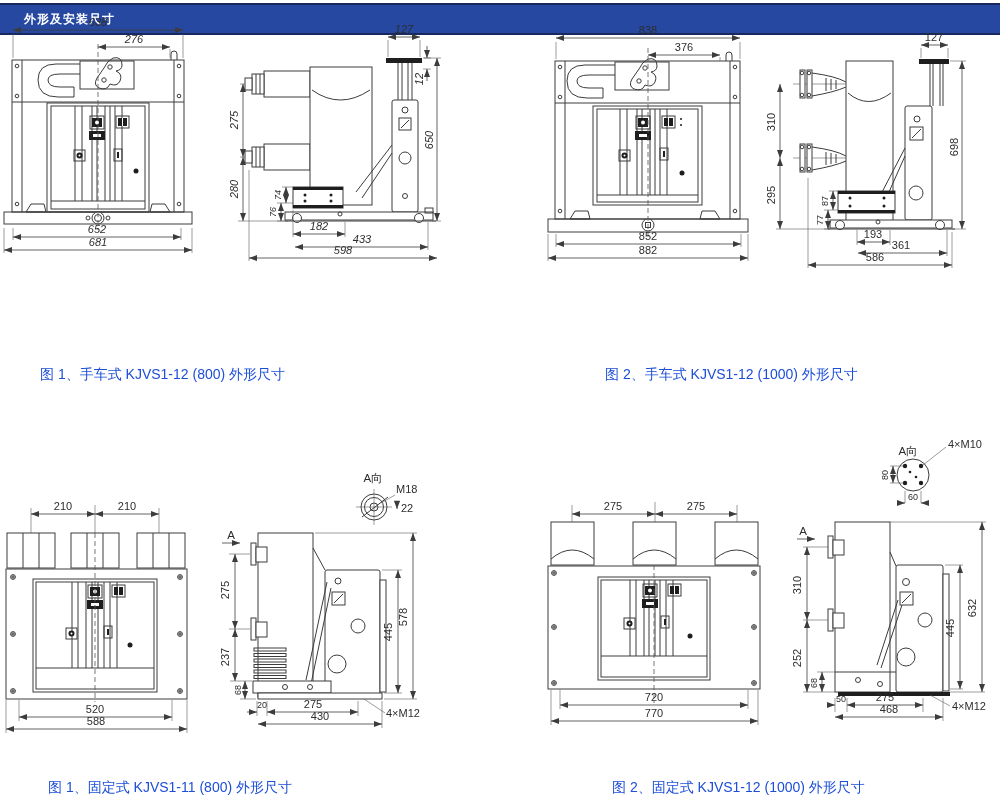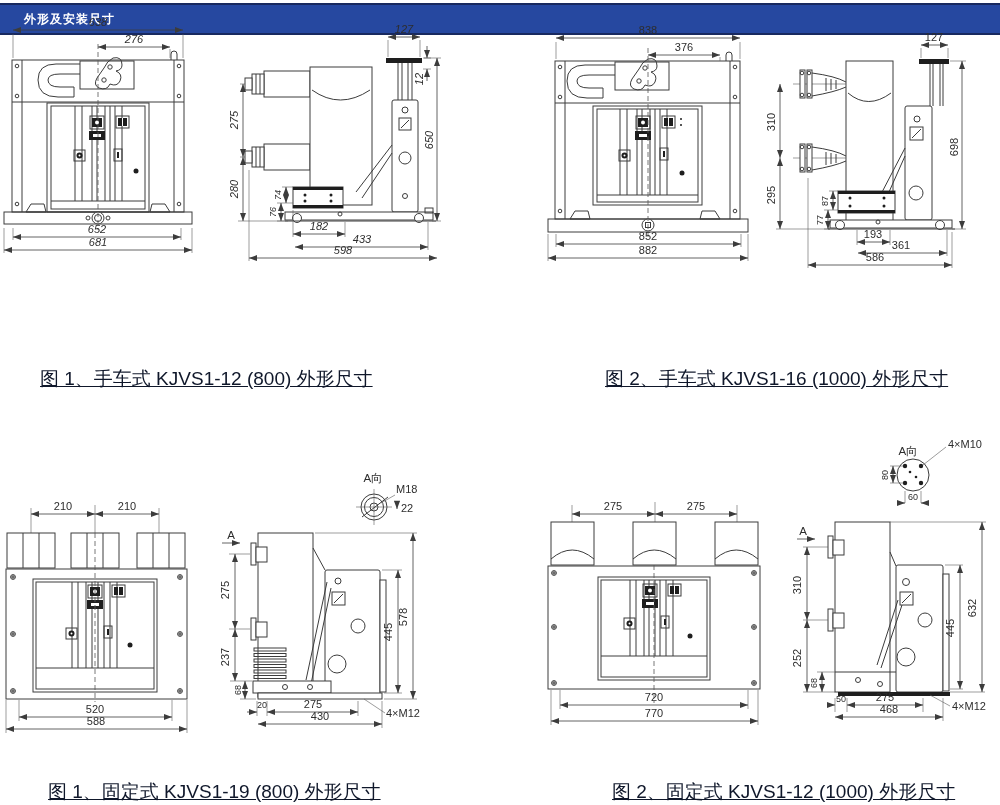--- a/index.html
+++ b/index.html
@@ -3,21 +3,21 @@
 <meta charset="utf-8">
 <style>
   html,body{margin:0;padding:0;}
   body{width:1000px;height:805px;position:relative;background:#ffffff;
        font-family:"Liberation Sans",sans-serif;overflow:hidden;}
   .header{position:absolute;left:0;top:3px;width:1000px;height:28px;
           background:#2648a0;border-top:2px solid #18295f;border-bottom:2px solid #18295f;}
   .header .t{color:#fff;font-size:12px;font-weight:bold;line-height:28px;padding-left:24px;
              letter-spacing:1px;}
   .fig{position:absolute;}
-  .cap{position:absolute;font-size:19px;color:#0f172a;text-decoration:underline;}
+  .cap{position:absolute;font-size:14px;color:#1d4ed8;}
   svg{display:block;}
   .st{stroke:#3c3c3c;stroke-width:1;fill:none;}
   .stw{stroke:#3c3c3c;stroke-width:1;fill:#ffffff;}
   .ext{stroke:#5a5a5a;stroke-width:0.6;fill:none;}
   .dim{stroke:#3c3c3c;stroke-width:0.8;fill:none;}
   .dash{stroke:#555;stroke-width:0.8;stroke-dasharray:5 3;fill:none;}
   .fillb{fill:#1e1e1e;stroke:none;}
   .fw{fill:#fff;stroke:none;}
   text{fill:#2d2d2d;font-family:"Liberation Sans",sans-serif;}
   text.d{font-size:11px;}
@@ -366,21 +366,21 @@
     <text class="d" x="901" y="301" text-anchor="middle">361</text>
     <line class="ext" x1="808" y1="230" x2="808" y2="320"></line>
         <line class="ext" x1="952" y1="284" x2="952" y2="320"></line>
     <line class="dim" x1="808" y1="317" x2="952" y2="317" marker-start="url(#mS)" marker-end="url(#mE)"></line>
     <text class="d" x="875" y="313" text-anchor="middle">586</text>
   </g>
 </svg>
 </div>
 
 <div class="cap" style="left:40px;top:366px;">图 1、手车式 KJVS1-12 (800) 外形尺寸</div>
-<div class="cap" style="left:605px;top:366px;">图 2、手车式 KJVS1-16 (1000) 外形尺寸</div>
+<div class="cap" style="left:605px;top:366px;">图 2、手车式 KJVS1-12 (1000) 外形尺寸</div>
 
 <div class="fig" style="left:0;top:430px;">
 <svg width="470" height="330" viewBox="0 430 470 330">
   <g>
     <line class="ext" x1="31" y1="508" x2="31" y2="568"></line>
     <line class="ext" x1="95" y1="505" x2="95" y2="533"></line>
     <line class="ext" x1="159" y1="508" x2="159" y2="568"></line>
     <g>
       <rect class="stw" x="7" y="533" width="48" height="35"></rect>
           <line class="st" x1="23" y1="533" x2="23" y2="568"></line>
@@ -722,14 +722,14 @@
     <text class="s" x="888" y="475" text-anchor="middle" transform="rotate(-90 888,475)">80</text>
     <line class="dim" x1="897" y1="503" x2="905" y2="503" marker-end="url(#mE)"></line>
     <line class="dim" x1="929" y1="503" x2="921" y2="503" marker-end="url(#mE)"></line>
     <text class="s" x="913" y="500" text-anchor="middle">60</text>
     <line class="ext" x1="946" y1="447" x2="923" y2="465"></line>
     <text class="d" x="948" y="448">4×M10</text>
   </g>
 </svg>
 </div>
 
-<div class="cap" style="left:48px;top:779px;">图 1、固定式 KJVS1-19 (800) 外形尺寸</div>
+<div class="cap" style="left:48px;top:779px;">图 1、固定式 KJVS1-11 (800) 外形尺寸</div>
 <div class="cap" style="left:612px;top:779px;text-align:right;">图 2、固定式 KJVS1-12 (1000) 外形尺寸</div>
 
 </body></html>

